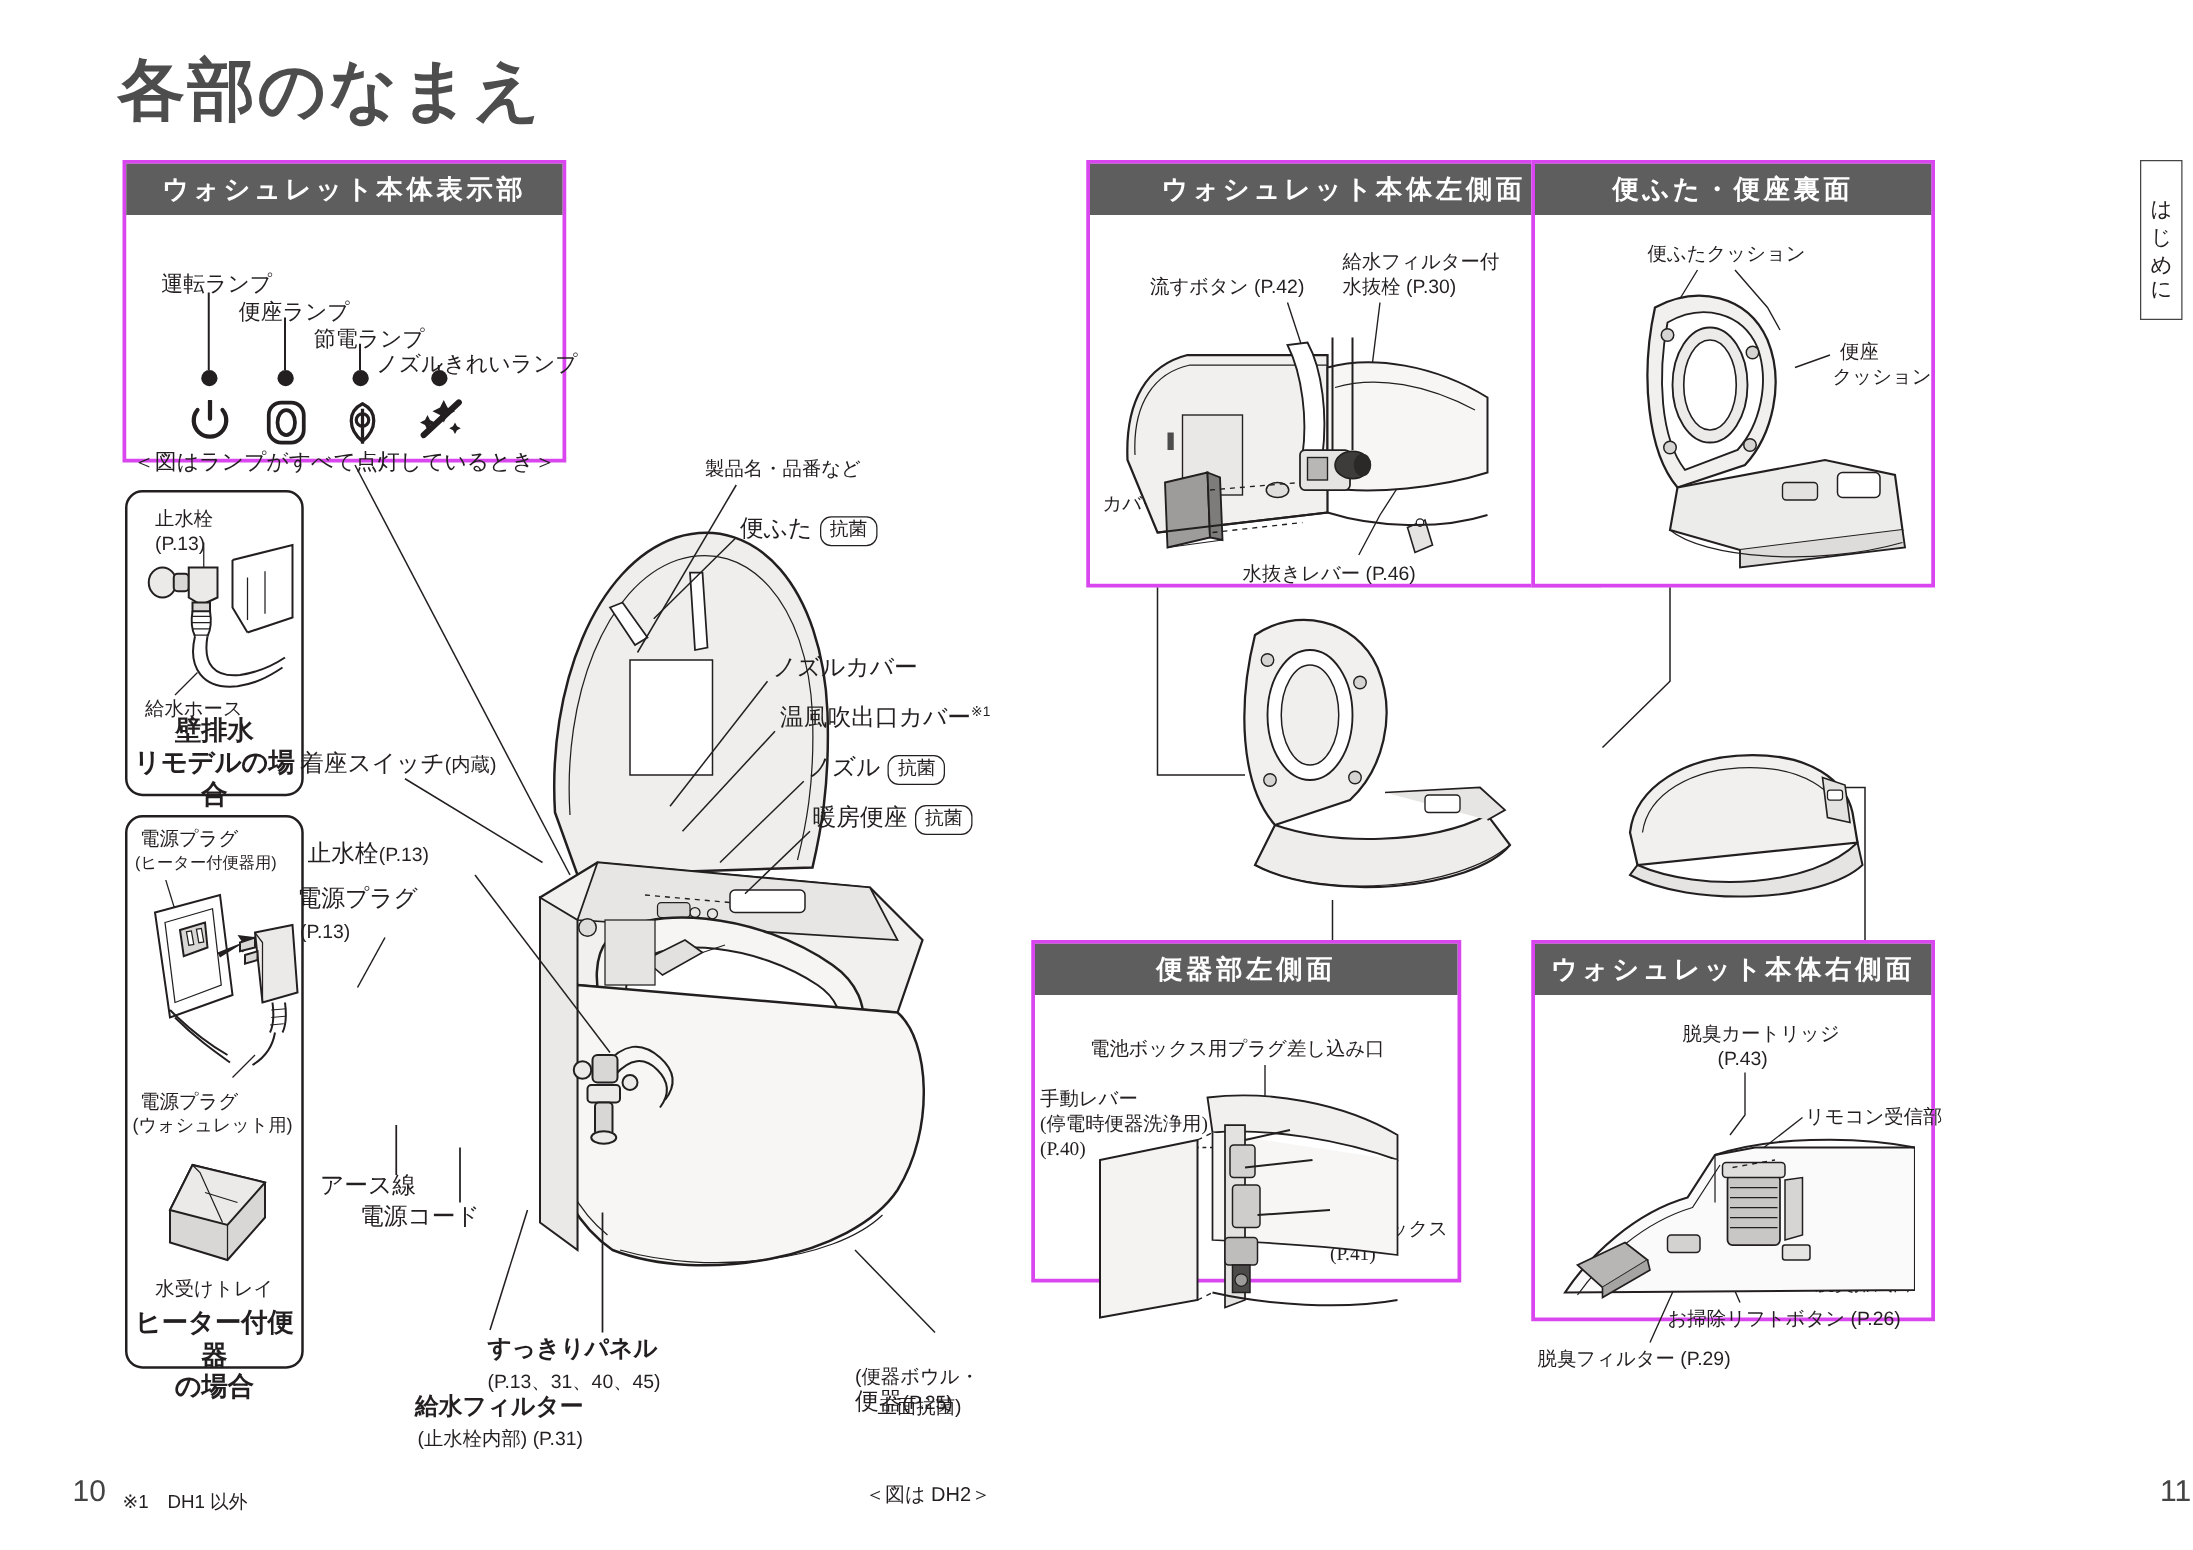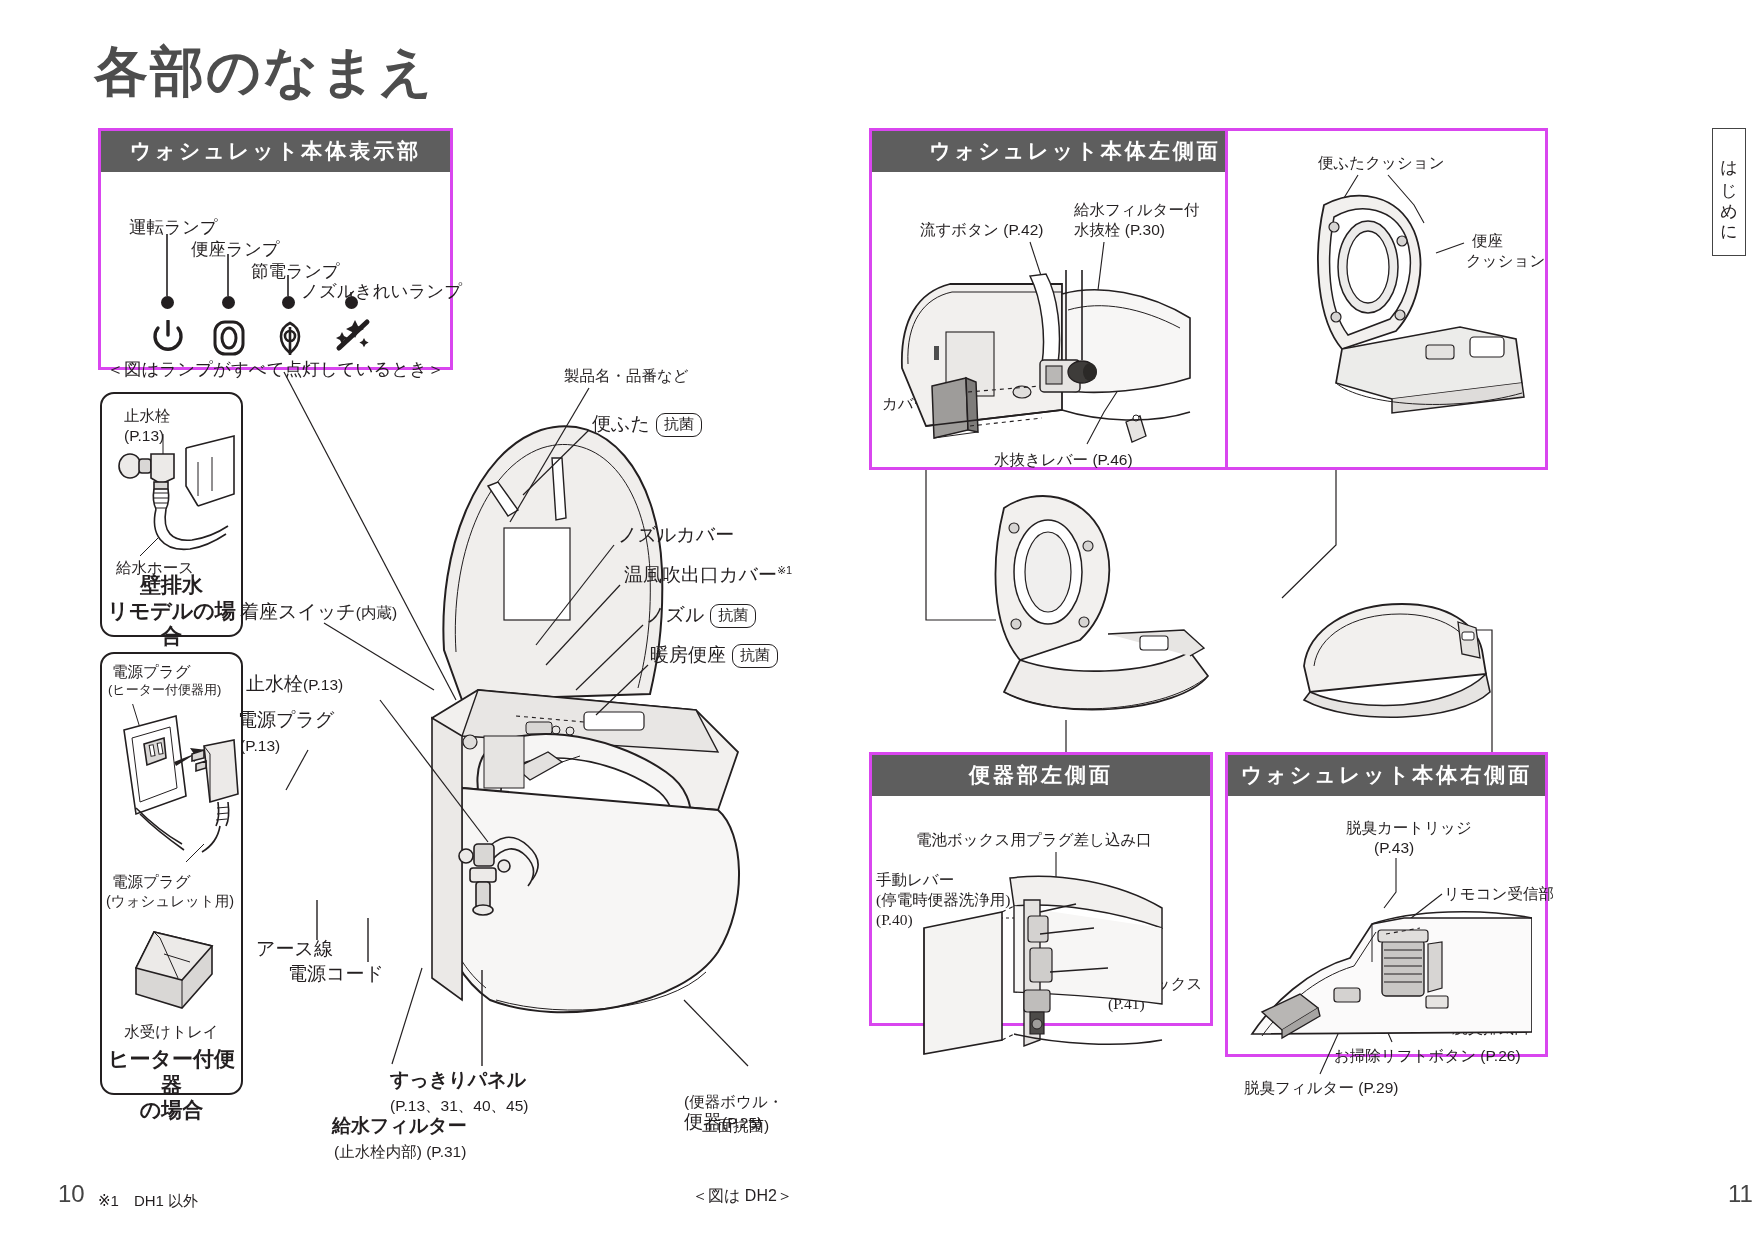--- a/index.html
+++ b/index.html
@@ -413,20 +413,21 @@
           <path d="M236 182 L250 176 L256 196 L242 202 Z" fill="#e6e4e2" stroke="#231f20" stroke-width="1.3"></path>
           <circle cx="246" cy="178" r="3" fill="#fff" stroke="#231f20" stroke-width="1"></circle>
           <path d="M172 170 C210 182 262 184 300 172" class="g-line"></path>
           <path d="M36 186 L172 170" class="g-line"></path>
         </svg>
       </div>
     </div>
   </div>
 
   <div class="panel" style="left:1189px;top:128px;width:323px;height:342px;">
+    <div class="panel-head">便ふた・便座裏面</div>
     <div class="panel-body" style="height:300px;">
       <div class="lbl sm" style="left:90px;top:22px;">便ふたクッション</div>
       <div class="lbl sm" style="left:244px;top:100px;">便座</div>
       <div class="lbl sm" style="left:238px;top:120px;">クッション</div>
 
       <svg class="lines" width="323" height="300">
         <polyline points="130,44 108,80 96,98" stroke-width="1.1"></polyline>
         <polyline points="160,44 186,74 196,92" stroke-width="1.1"></polyline>
         <line x1="236" y1="112" x2="208" y2="122" stroke-width="1.1"></line>
       </svg>
@@ -481,21 +482,21 @@
   <div class="art" style="left:1254px;top:596px;">
     <svg width="220" height="130" viewBox="0 0 220 130">
       <path d="M14 70 C18 34 58 8 112 8 C158 8 186 28 192 54 L196 78 L20 96 Z" fill="#f2f0ee" stroke="#231f20" stroke-width="1.8"></path>
       <path d="M24 70 C28 40 62 18 110 18 C152 18 178 36 184 58" class="g-thin"></path>
       <path d="M168 26 L186 32 L190 62 L172 58 Z" fill="#e4e2e0" stroke="#231f20" stroke-width="1.3"></path>
       <rect x="172" y="36" width="12" height="8" rx="2" fill="#fff" stroke="#231f20" stroke-width="1"></rect>
       <path d="M20 96 C70 118 160 114 196 78 L200 96 C168 126 62 130 14 104 Z" fill="#e6e4e2" stroke="#231f20" stroke-width="1.6"></path>
     </svg>
   </div>
 
-  <div class="panel" style="left:833px;top:752px;width:344px;height:274px;">
+  <div class="panel" style="left:789px;top:752px;width:344px;height:274px;">
     <div class="panel-head">便器部左側面</div>
     <div class="panel-body" style="height:263px;font-family:Liberation Serif, serif;">
       <div class="lbl sm" style="left:44px;top:34px;">電池ボックス用プラグ差し込み口</div>
       <div class="lbl sm" style="left:4px;top:74px;">手動レバー</div>
       <div class="lbl sm" style="left:4px;top:94px;">(停電時便器洗浄用)</div>
       <div class="lbl sm" style="left:4px;top:114px;">(P.40)</div>
       <div class="lbl sm" style="left:236px;top:178px;">電池ボックス</div>
       <div class="lbl sm" style="left:236px;top:198px;">(P.41)</div>
 
       <svg class="lines" width="344" height="263">
@@ -532,21 +533,21 @@
   </div>
 
   <div class="panel" style="left:1189px;top:752px;width:323px;height:305px;">
     <div class="panel-head">ウォシュレット本体右側面</div>
     <div class="panel-body" style="height:263px;">
       <div class="lbl sm" style="left:118px;top:22px;">脱臭カートリッジ</div>
       <div class="lbl sm" style="left:146px;top:42px;">(P.43)</div>
       <div class="lbl sm" style="left:216px;top:88px;">リモコン受信部</div>
       <div class="lbl sm" style="left:224px;top:222px;">脱臭排気口</div>
       <div class="lbl sm" style="left:106px;top:250px;">お掃除リフトボタン (P.26)</div>
-      <div class="lbl sm" style="left:16px;top:282px;">脱臭フィルター (P.29)</div>
+      <div class="lbl sm" style="left:2px;top:282px;">脱臭フィルター (P.29)</div>
 
       <svg class="lines" width="323" height="300">
         <polyline points="168,62 168,96 156,112" stroke-width="1.1"></polyline>
         <line x1="214" y1="98" x2="178" y2="126" stroke-width="1.1"></line>
         <polyline points="254,218 230,196 196,176" stroke-width="1.1"></polyline>
         <polyline points="164,246 150,214 130,184" stroke-width="1.1"></polyline>
         <polyline points="92,278 110,238 128,196" stroke-width="1.1"></polyline>
       </svg>
 
       <div class="art" style="left:14px;top:88px;">

